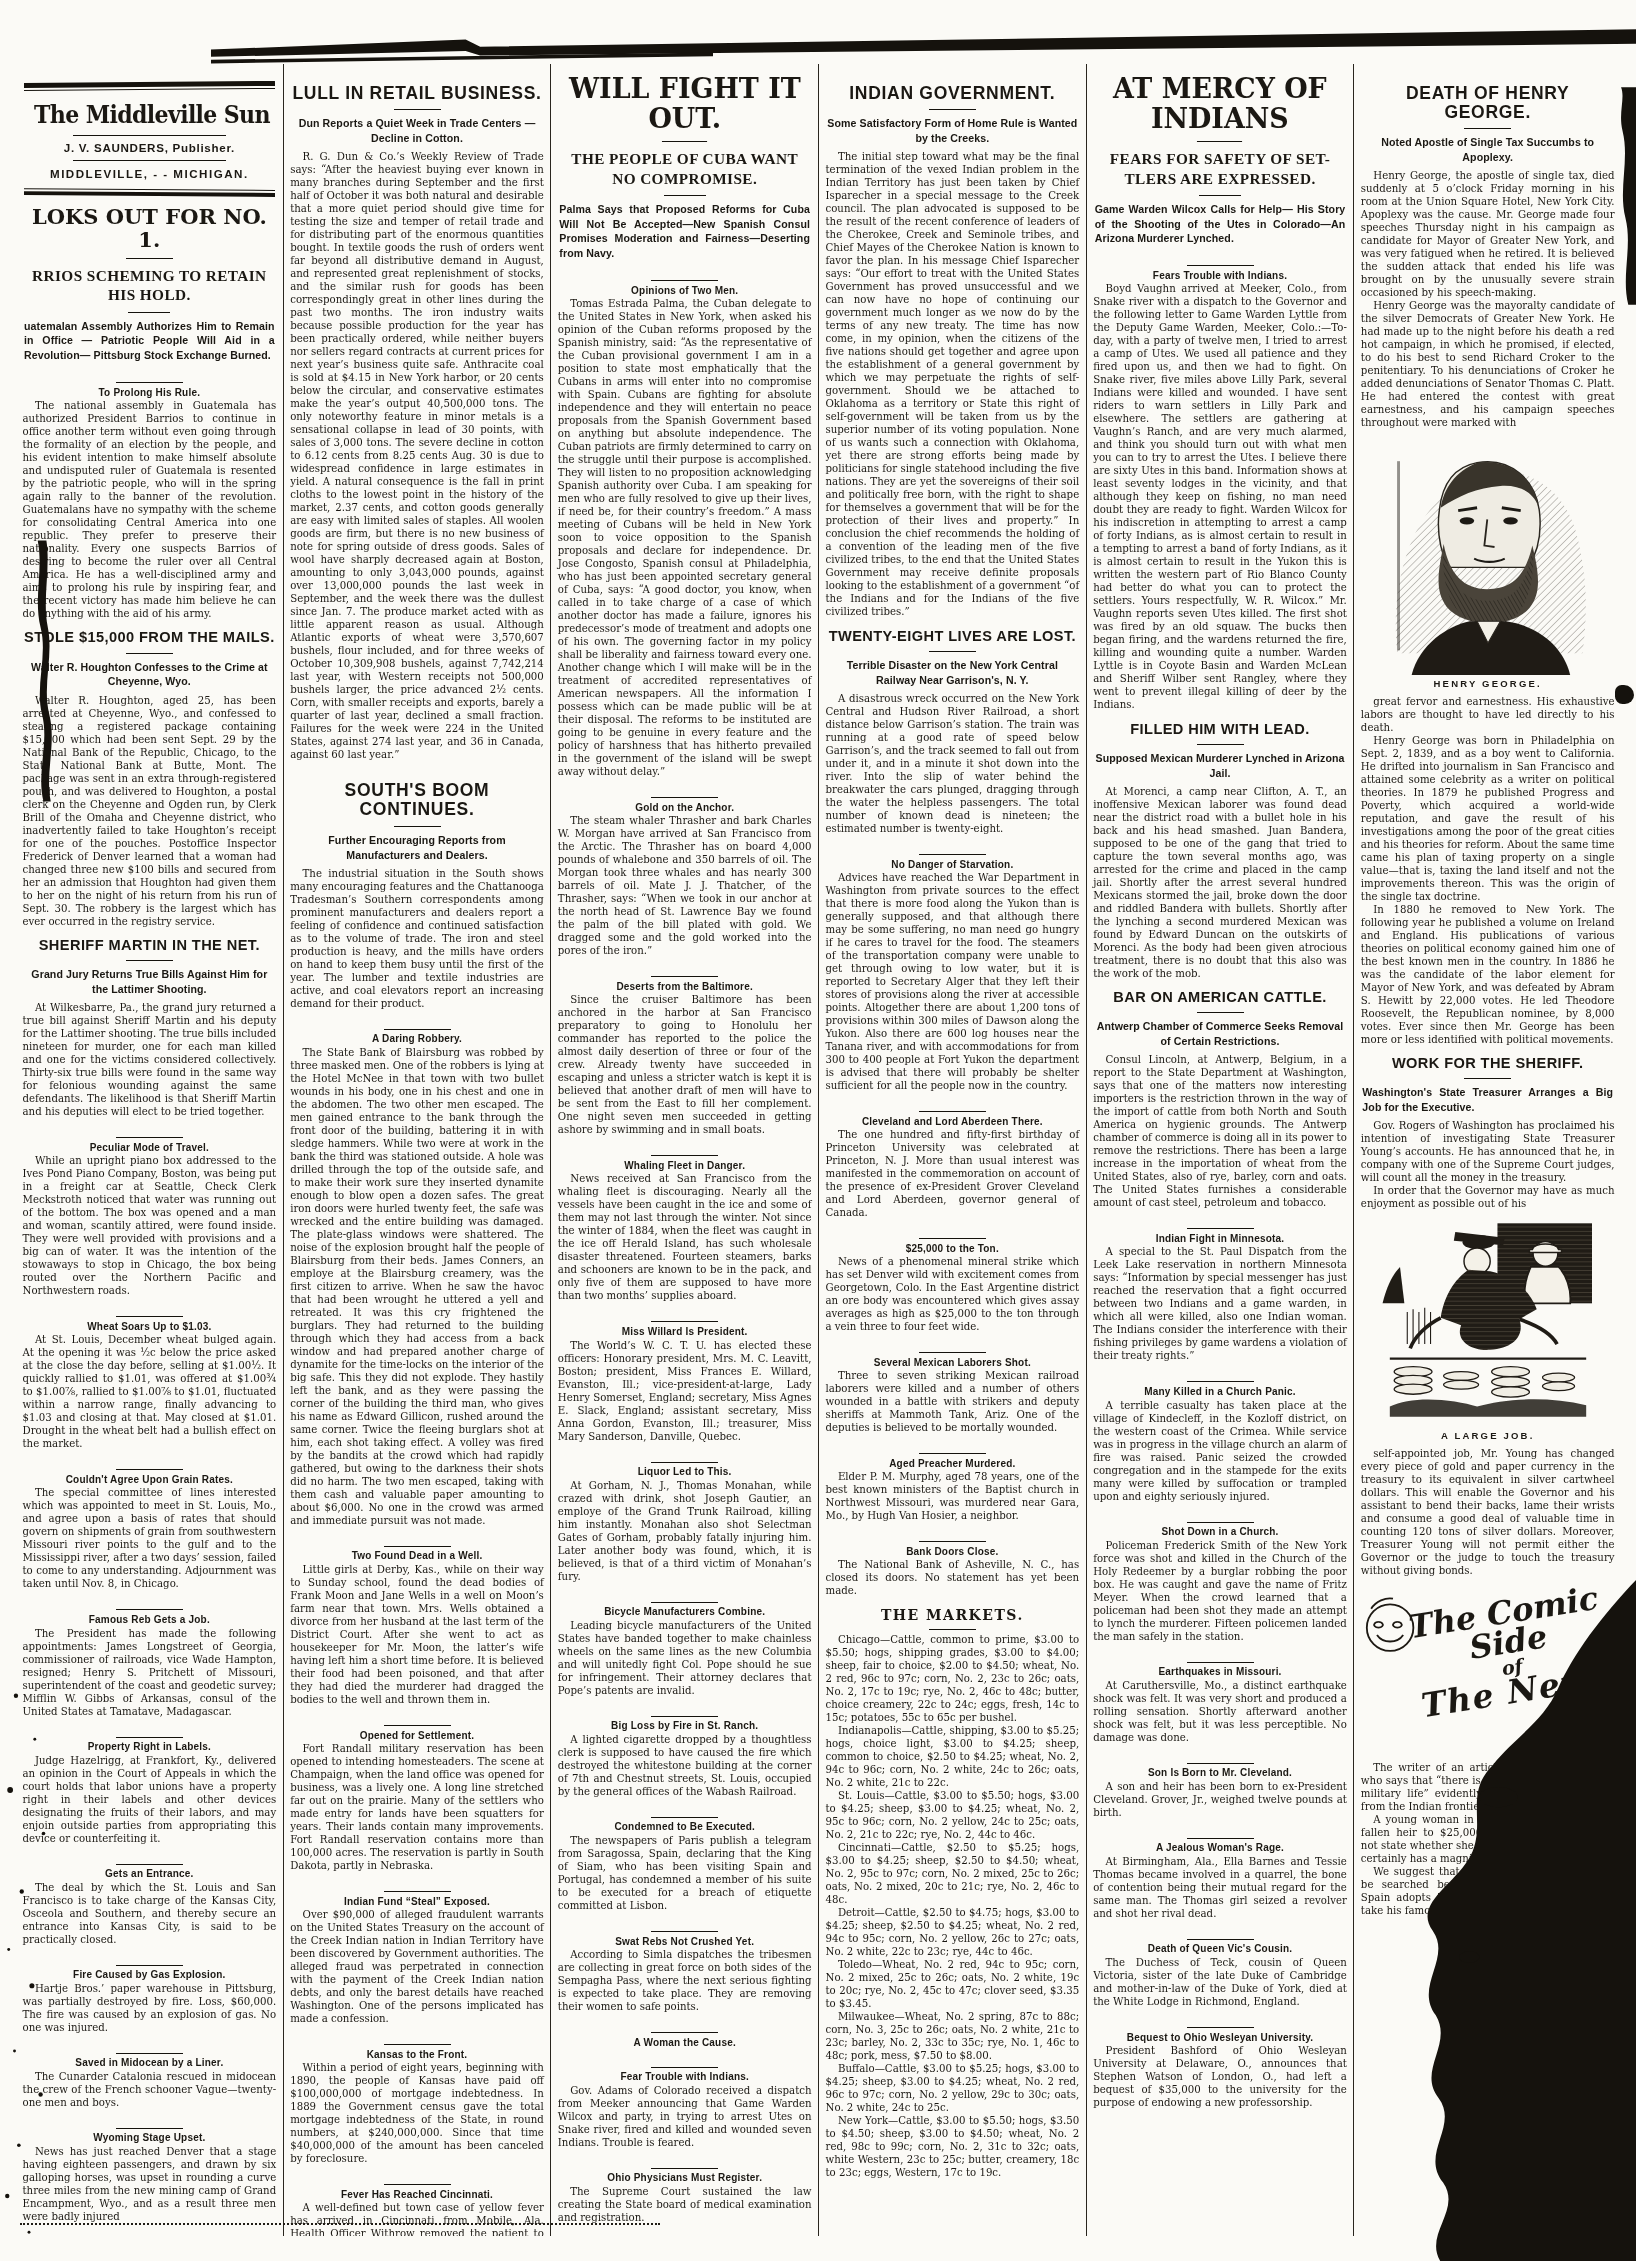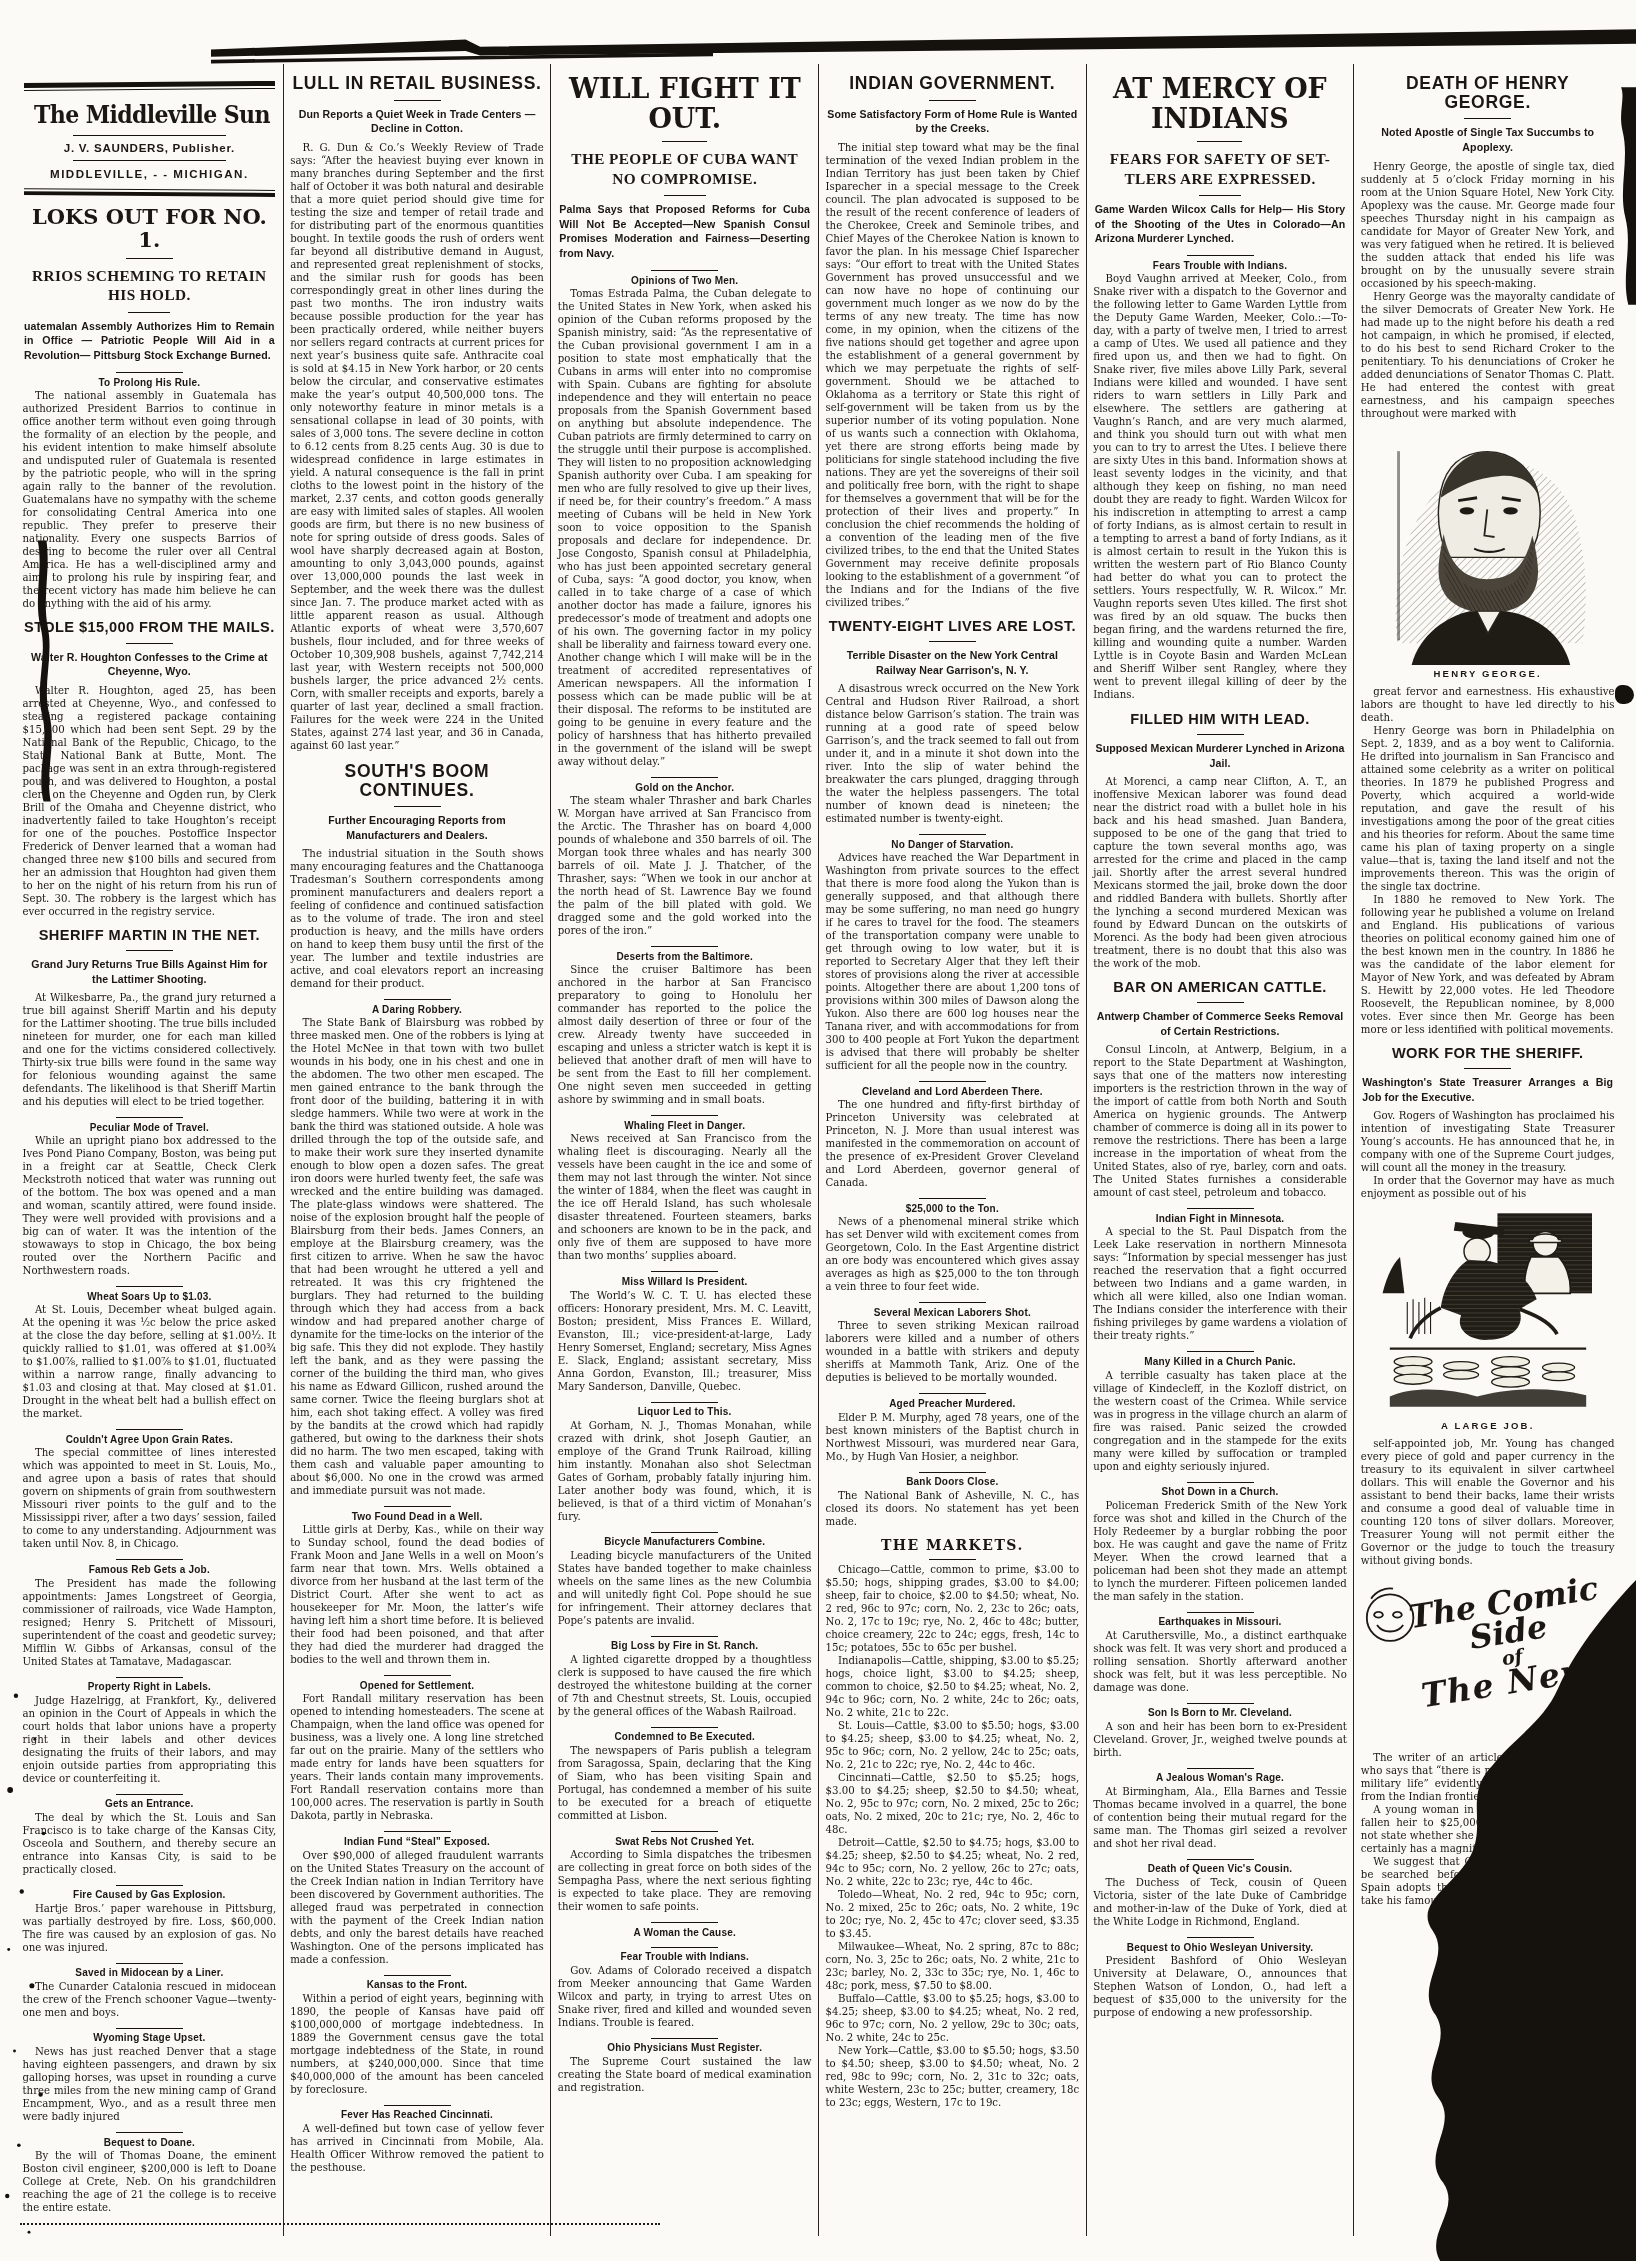--- a/index.html
+++ b/index.html
@@ -24,35 +24,35 @@
   .mast-rule-sm{width:153px;margin:5.8px auto;border-top:1.5px solid #15120d;}
   .mast-pub{font-family:"Liberation Sans",sans-serif;font-weight:bold;font-size:11.6px;letter-spacing:0.7px;}
   .mast-loc{font-family:"Liberation Sans",sans-serif;font-weight:bold;font-size:11.6px;letter-spacing:1.5px;margin-top:1.5px;}
   .mast-rule-bottom{border-top:1.5px solid #15120d;border-bottom:4.4px solid #15120d;height:2.2px;margin-top:8.7px;transform:rotate(.4deg);}
   
   .headline{text-align:center;font-weight:bold;margin:10.2px 0 2.9px 0;line-height:1.08;}
   .headline::after{content:"";display:block;width:47px;margin:6.5px auto 1.5px auto;border-top:1.5px solid #15120d;}
   .h-serif-xl{font-family:"DejaVu Serif",serif;font-size:28px;letter-spacing:0px;transform:scaleX(.96);}
   .h-serif-lg{font-family:"DejaVu Serif",serif;font-size:21px;}
   .h-serif-md{font-family:"DejaVu Serif",serif;font-size:14px;letter-spacing:1.5px;}
-  .h-sans-lg{font-family:"Liberation Sans",sans-serif;font-size:17.5px;letter-spacing:0.7px;}
+  .h-sans-lg{font-family:"Liberation Sans",sans-serif;font-size:17.5px;letter-spacing:0.7px;margin-top:20px;}
   .h-sans-md{font-family:"Liberation Sans",sans-serif;font-size:14.6px;letter-spacing:0.4px;}
   .deck{
     font-family:Liberation Serif, serif;font-weight:bold;font-size:15.3px;
     text-align:center;line-height:1.25;margin:7.3px 2.9px 2.9px 2.9px;letter-spacing:0.4px;
   }
   .deck::after{content:"";display:block;width:42px;margin:7.3px auto 0 auto;border-top:1.5px solid #15120d;}
   .subhead{
     font-weight:bold;font-size:10.6px;line-height:1.4;margin:5.8px 1.5px 4.4px 1.5px;
     text-align:justify;font-family:"Liberation Sans",sans-serif;letter-spacing:0.1px;
   }
   .subhead.center{text-align:center;margin-top:6px;}
   
   p.bp{font-size:10.2px;line-height:13px;margin:0;text-indent:12.4px;}
-  .brief{margin-top:9px;}
+  .brief{margin-top:19px;}
   .brief-head{
     font-family:"Liberation Sans",sans-serif;font-weight:bold;font-size:10px;
     text-align:center;margin:4.4px 0 1.5px 0;letter-spacing:0.2px;
   }
   .brief-head::before{content:"";display:block;width:67px;margin:3.6px auto 3.6px auto;border-top:1.1px solid #15120d;}
   
   figure.fig{margin:5.8px 0;text-align:center;}
   figure.fig svg{display:block;margin:0 auto;}
   figcaption{
     font-family:"Liberation Sans",sans-serif;font-weight:bold;font-size:9.5px;

